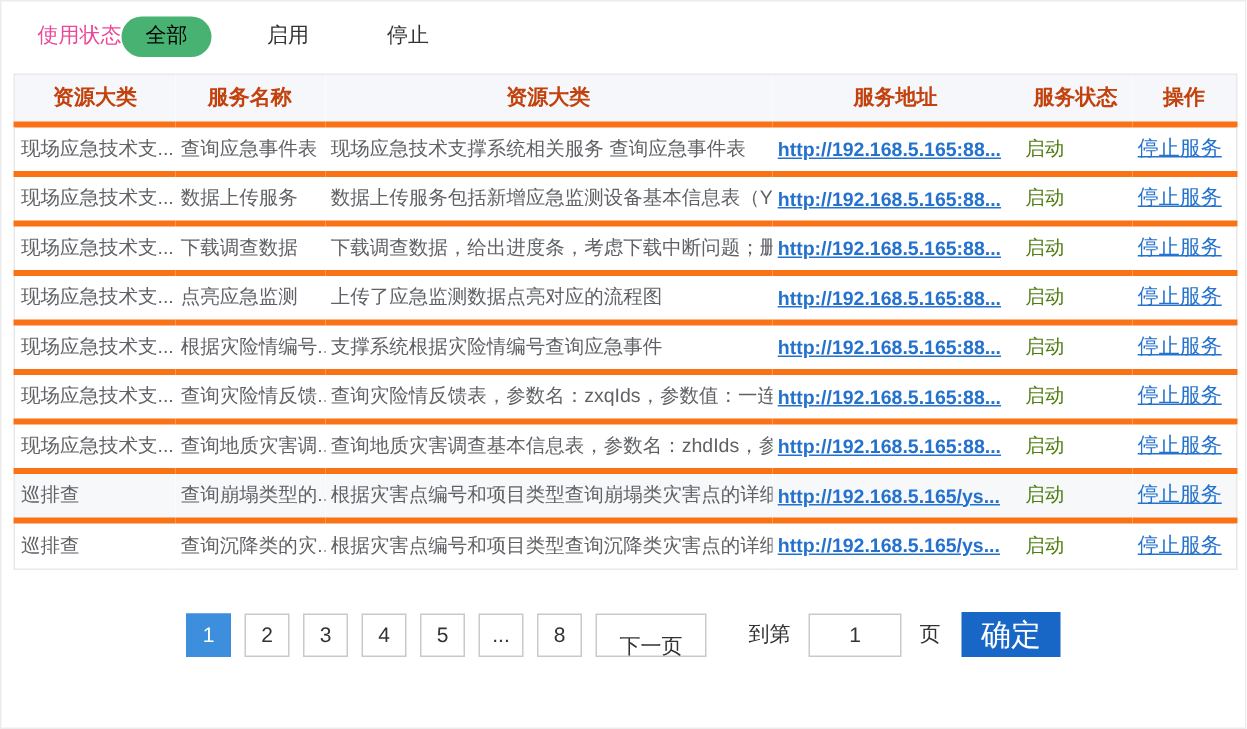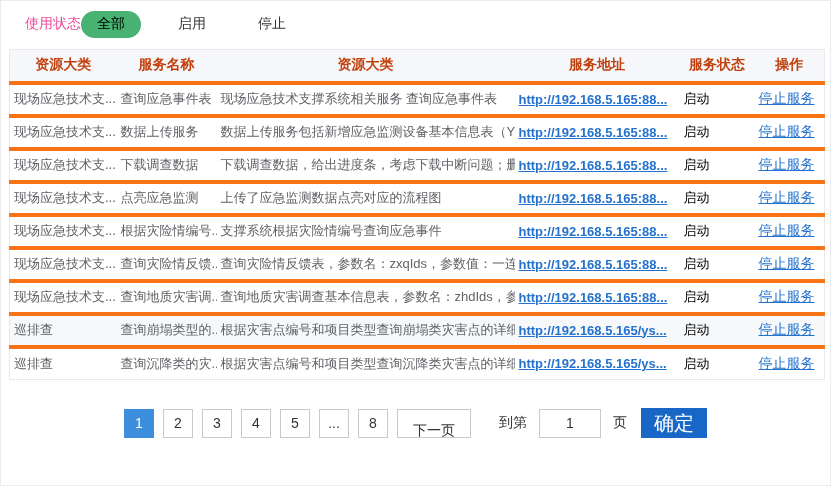--- a/index.html
+++ b/index.html
@@ -94,21 +94,21 @@
     font-weight: bold;
     font-size: 13px;
     cursor: pointer;
   }
   a.op-link {
     color: #2472cd;
     text-decoration: underline;
     font-size: 14px;
     cursor: pointer;
   }
-  td.status-cell { color: #000000; }
+  td.status-cell { color: #4d7c0f; }
   
   .pagination {
     margin-top: 28px;
     display: flex;
     justify-content: center;
     align-items: center;
   }
   .page-btn {
     min-width: 30px;
     height: 29px;

